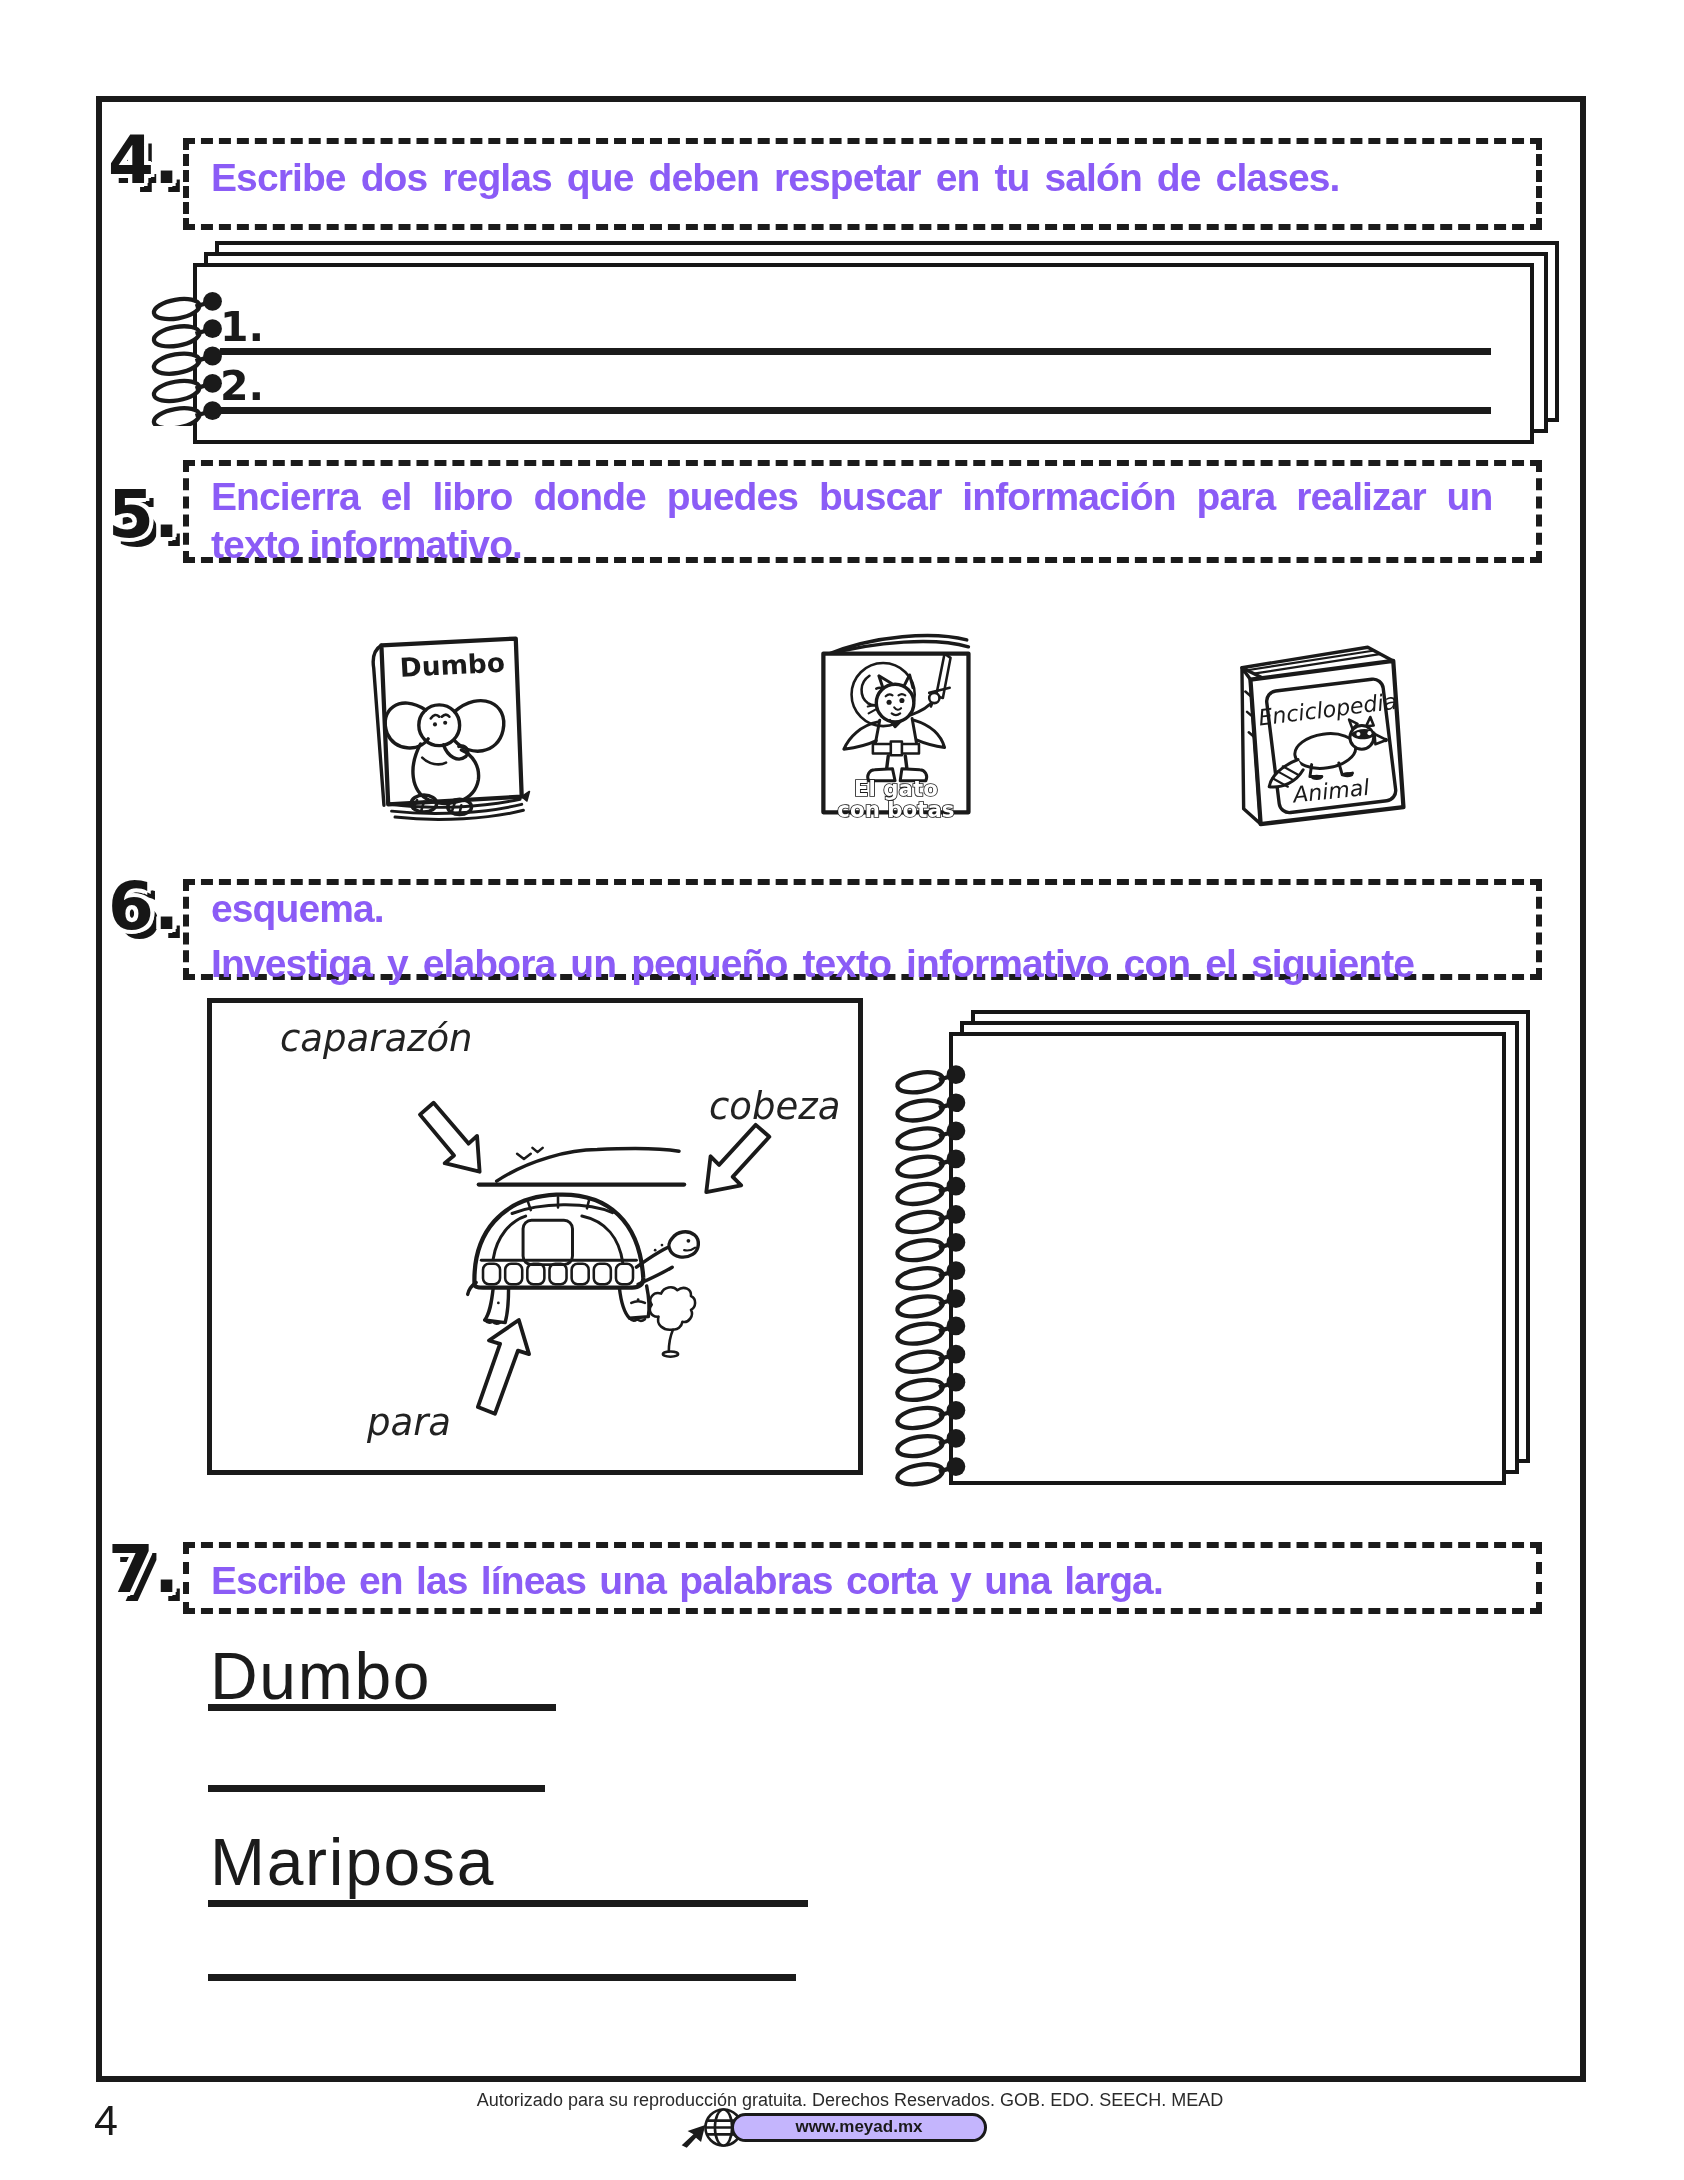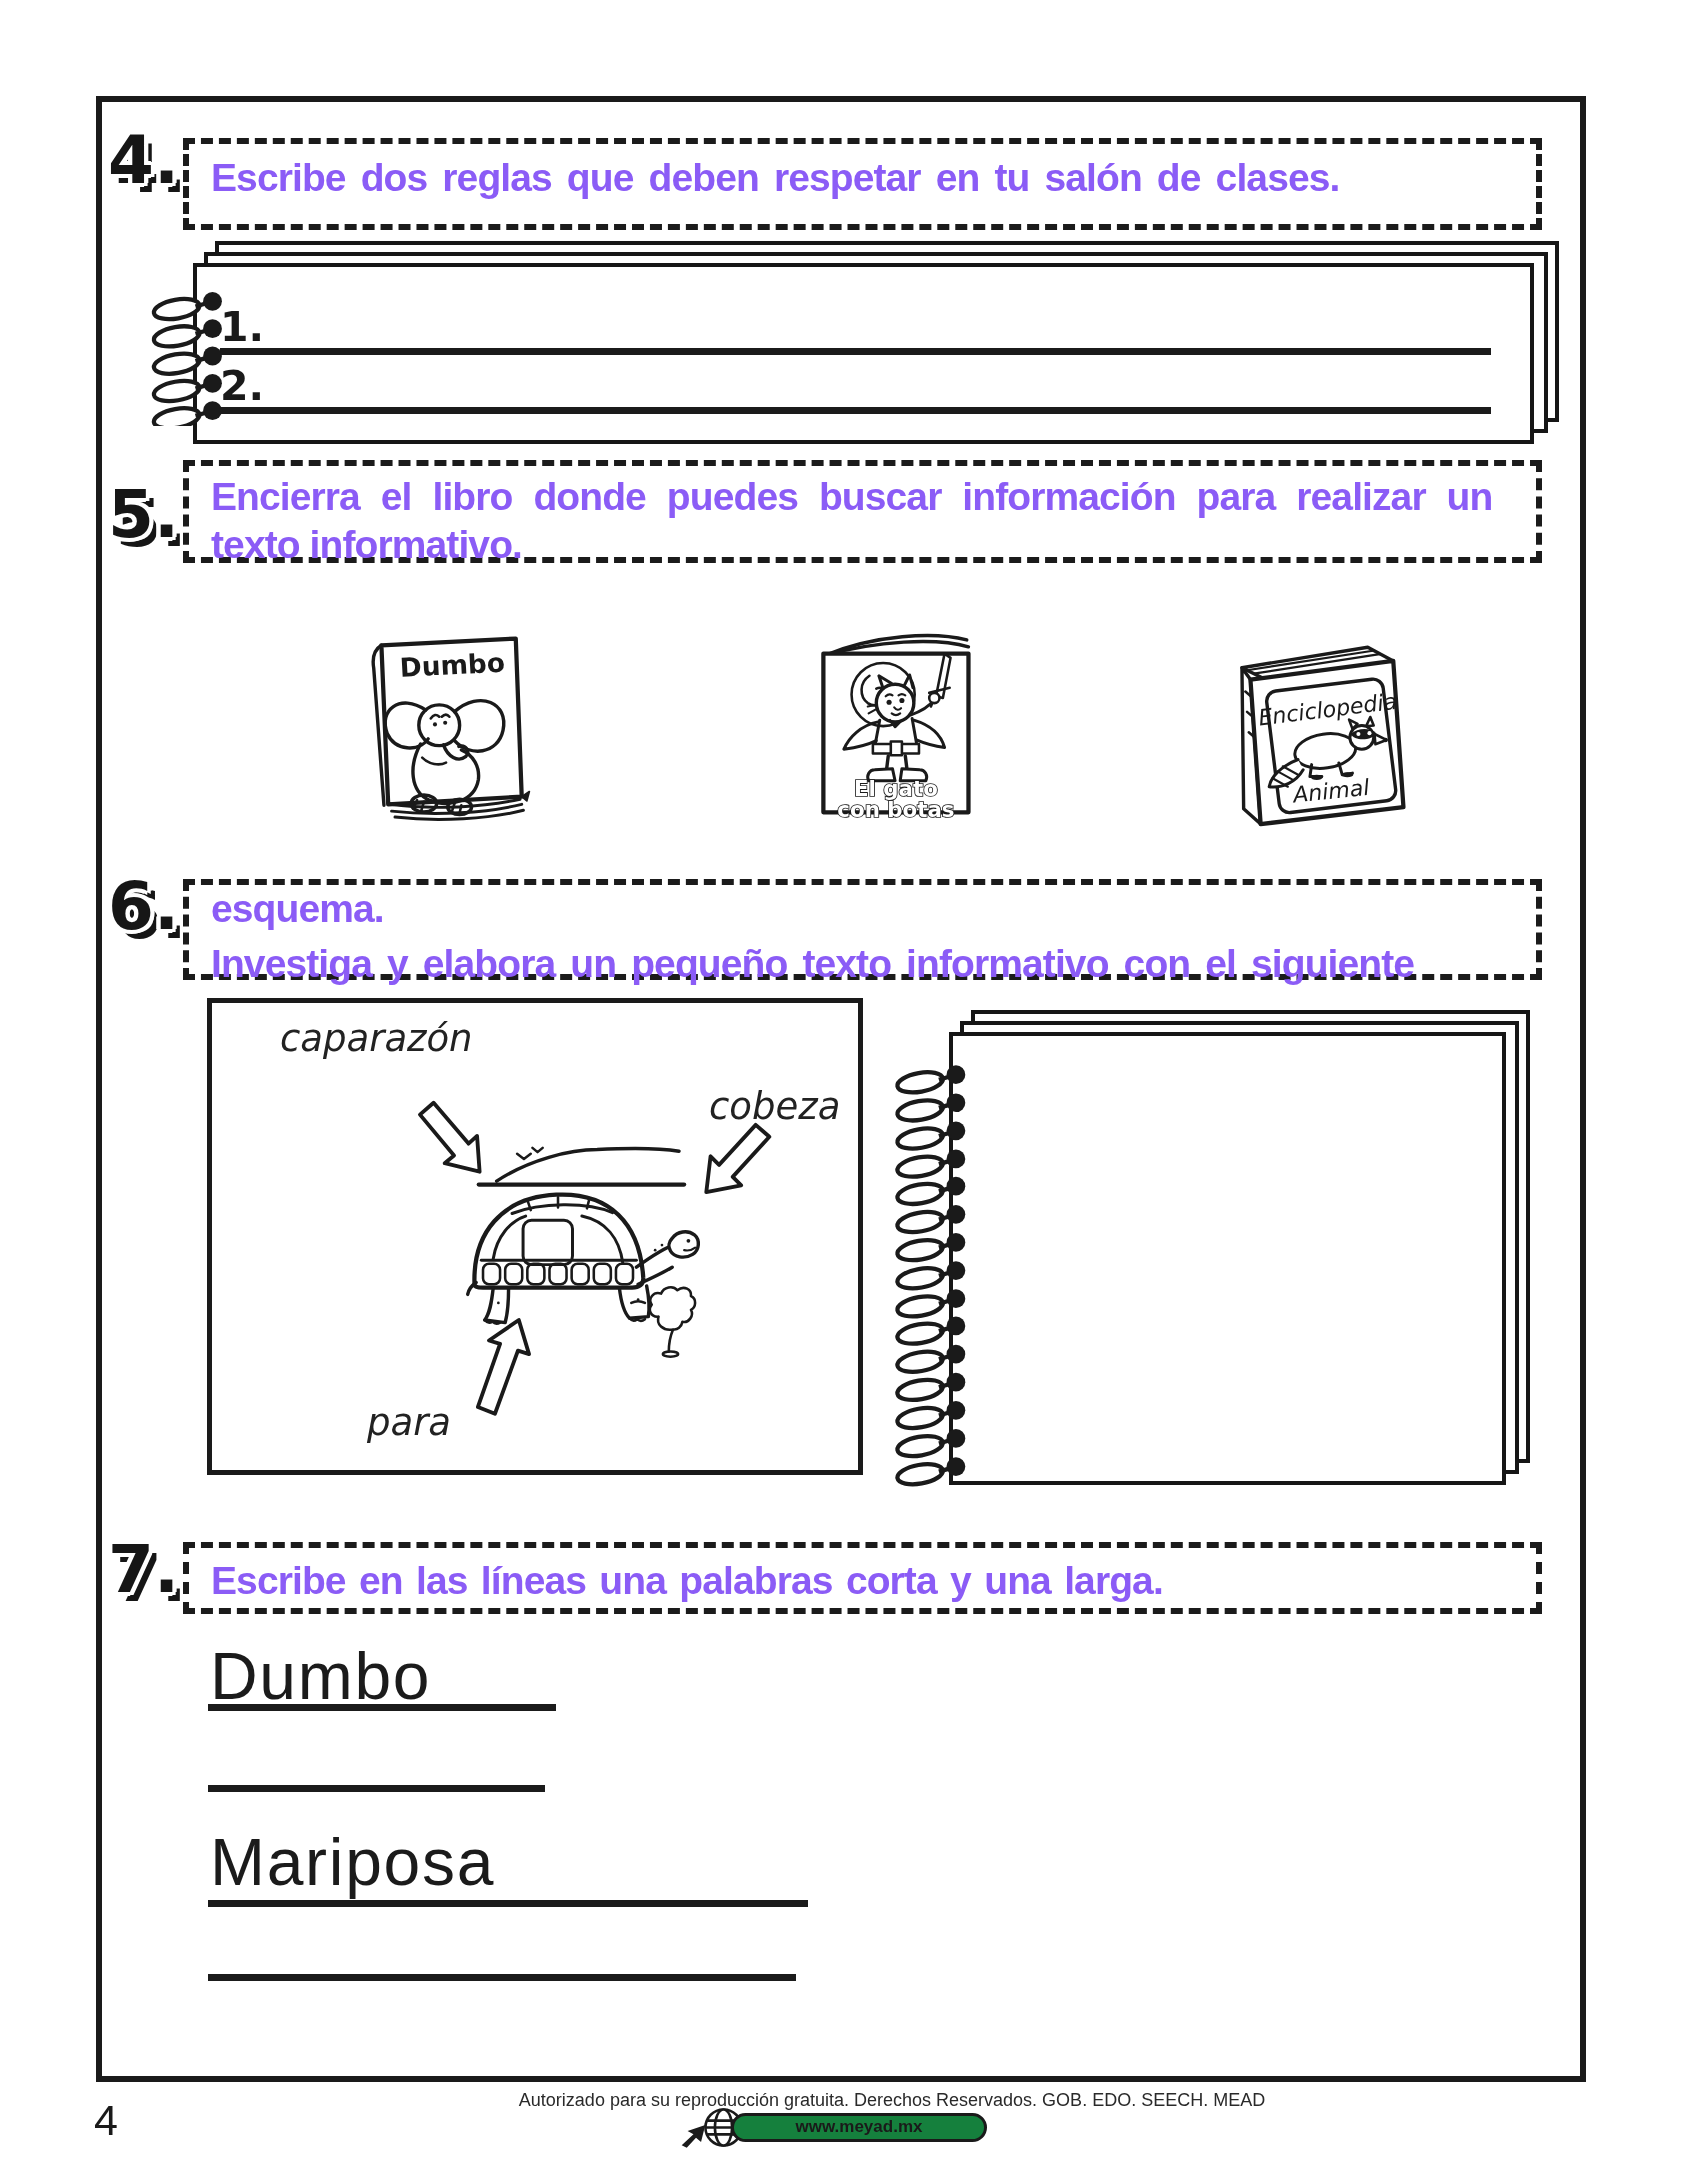--- a/index.html
+++ b/index.html
@@ -17,24 +17,24 @@
           color:#8b5cf6;white-space:nowrap;}
   .nbpage{position:absolute;background:#fff;border:4.3px solid #161616;box-sizing:border-box;}
   .writeline{position:absolute;height:6.8px;background:#1b1b1b;}
   .nbnum{position:absolute;font:bold 41px/41px "DejaVu Sans",sans-serif;color:#1a1a1a;}
   .hand{position:absolute;font:italic 37px/41px "DejaVu Sans",sans-serif;color:#222;}
   .word{position:absolute;font:400 66px/68px "Liberation Sans",sans-serif;
         letter-spacing:1.7px;color:#1b1b1b;}
   .turtlebox{position:absolute;left:207px;top:998px;width:656px;height:477px;
              border:5.1px solid #1a1a1a;box-sizing:border-box;background:#fff;}
   .footer-text{position:absolute;top:2089px;left:850px;transform:translateX(-50%);
-               font:400 18px/22px "Liberation Sans",sans-serif;color:#2a2a2a;white-space:nowrap;margin-left:42px;}
+               font:400 18px/22px "Liberation Sans",sans-serif;color:#2a2a2a;white-space:nowrap;}
   .pill{position:absolute;left:731px;top:2113px;width:256px;height:29px;
         border:3.4px solid #1a1a1a;border-radius:851px;box-sizing:border-box;
-        text-align:center;font:bold 17px/22px "Liberation Sans",sans-serif;background:#15803d;}
+        text-align:center;font:bold 17px/22px "Liberation Sans",sans-serif;background:#c4b5fd;}
   .pagenum{position:absolute;left:94px;top:2097px;font:400 43px/46px "Liberation Sans",sans-serif;}
   svg text{font-family:"DejaVu Sans",sans-serif;}
 </style>
 </head>
 <body>
 
 <div id="page">
   <div class="frame"></div>
 
   <div class="qnum" style="left:101px;top:128px">4.</div>

